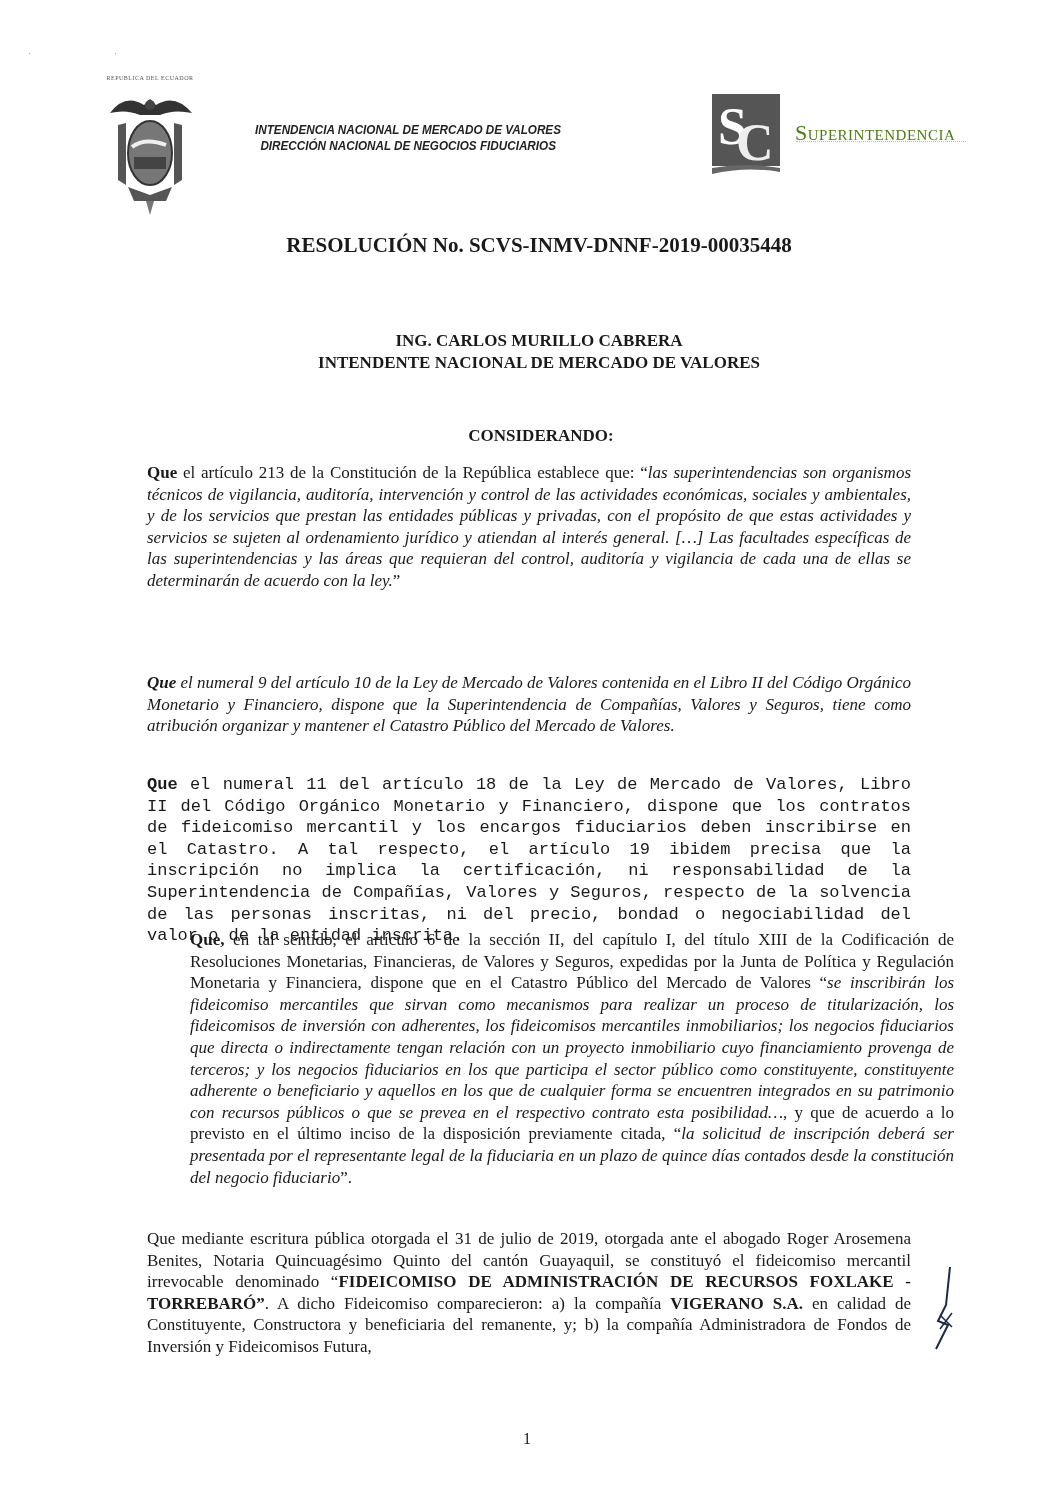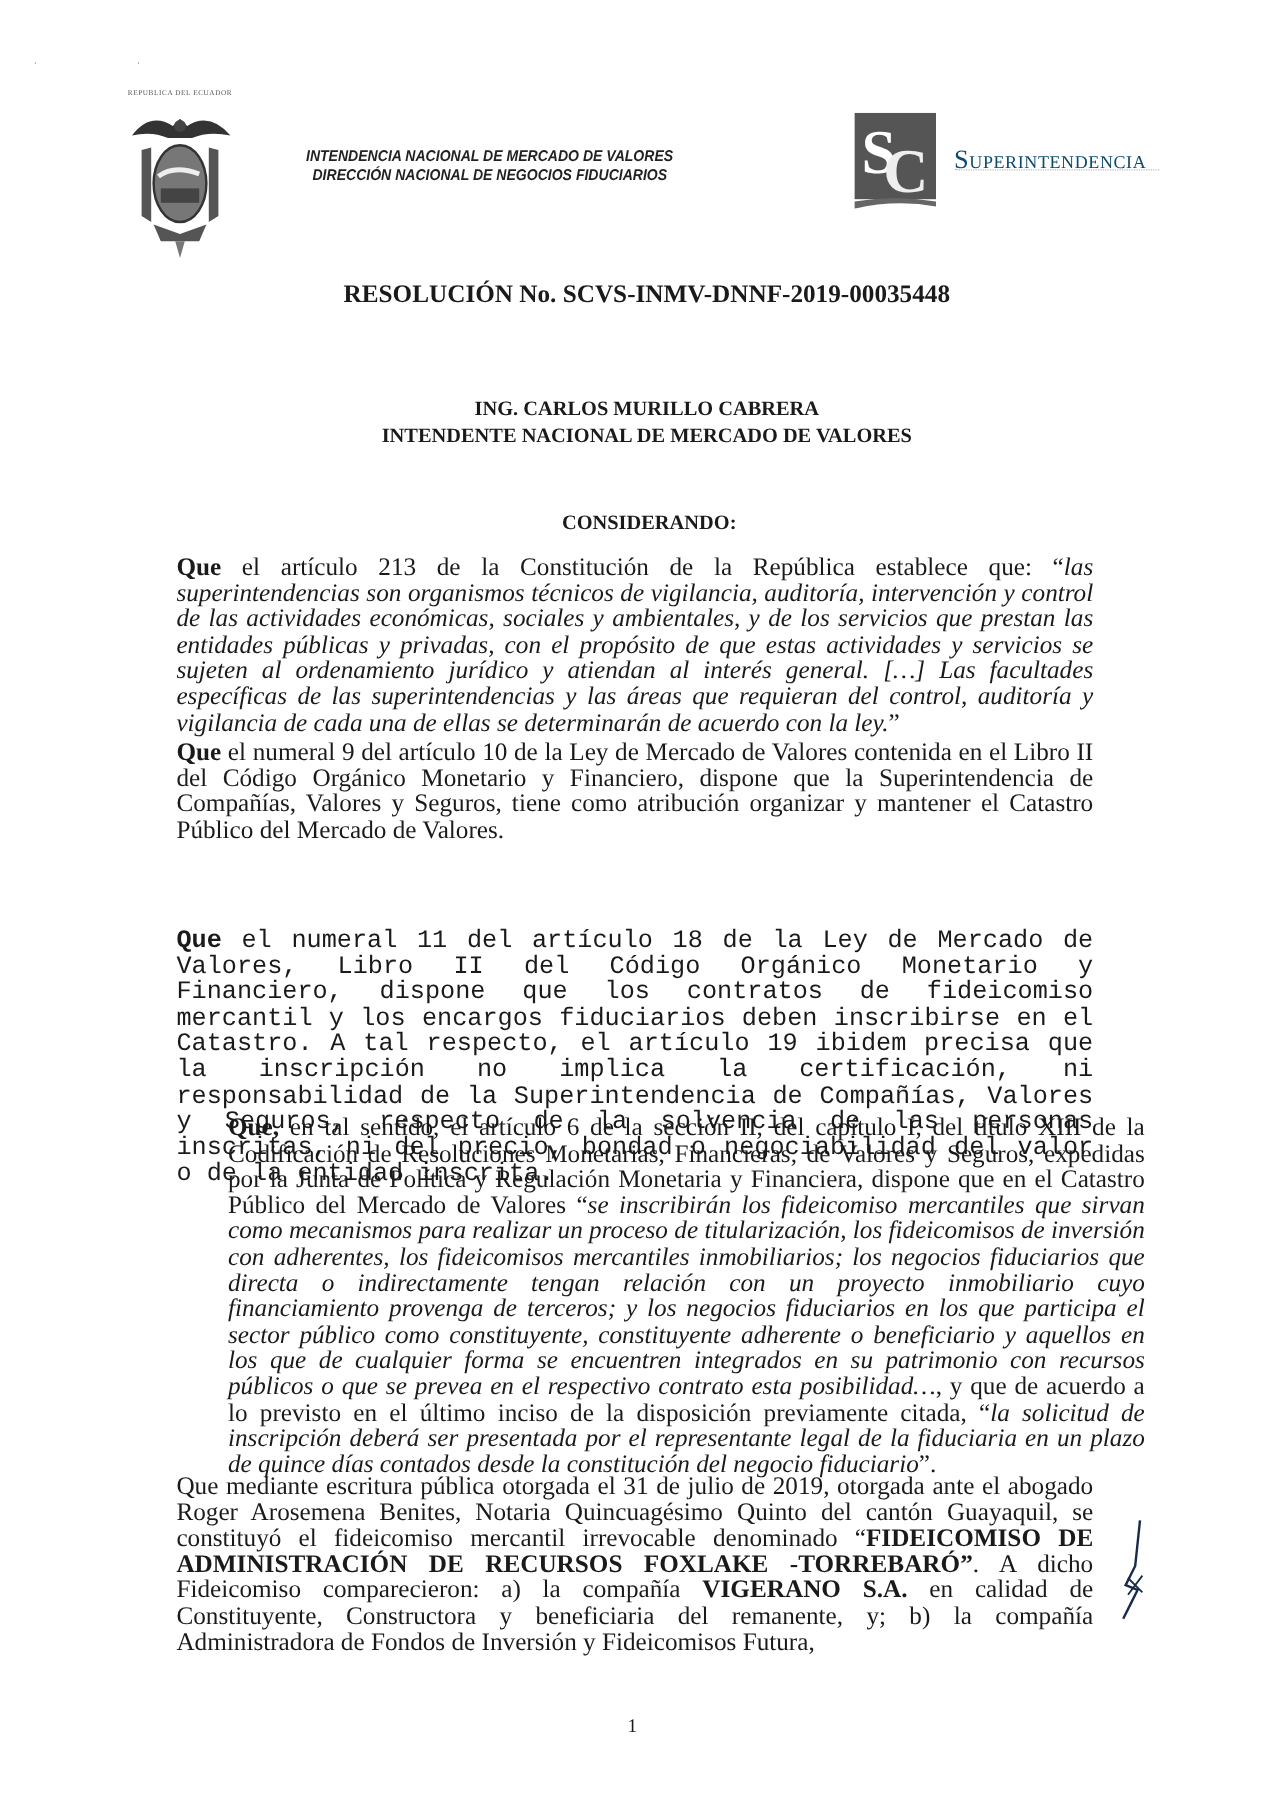--- a/index.html
+++ b/index.html
@@ -8,37 +8,37 @@
   .specks { position: absolute; left: 28px; top: 48px; font-size: 10px; color: #999; letter-spacing: 40px; }
   .coat { position: absolute; left: 100px; top: 75px; width: 100px; height: 140px; }
   .coat-cap { position: absolute; left: 0; top: 0; width: 100px; font-size: 6px; color: #555;
               text-align: center; letter-spacing: 0.5px; font-family: "Liberation Serif", serif; }
   .header-lines { position: absolute; left: 255px; top: 122px; width: 395px;
                   font-family: "Liberation Sans", sans-serif; font-weight: bold; font-style: italic;
                   font-size: 13px; line-height: 16px; color: #222; transform: scaleX(0.9); transform-origin: left top; }
   .header-lines div { white-space: nowrap; }
   .header-lines .l2 { padding-left: 6px; }
   .sc-logo { position: absolute; left: 712px; top: 94px; width: 68px; height: 80px; }
-  .sc-word { position: absolute; left: 795px; top: 120px; font-size: 15px; color: #0c4a6e;
+  .sc-word { position: absolute; left: 795px; top: 120px; font-size: 15px; color: #4d7c0f;
              letter-spacing: 0.5px; font-family: "Liberation Serif", serif; }
   .sc-word .big { font-size: 22px; }
   .sc-sub { position: absolute; left: 796px; top: 141px; width: 170px; height: 3px;
             border-top: 1px dotted #bbb; }
   .title { position: absolute; left: 0; width: 1058px; text-align: center; font-weight: bold; }
   .res-title { top: 233px; font-size: 21px; left: 10px; }
   .sign-name { top: 331px; font-size: 17px; left: 10px; }
   .sign-role { top: 353px; font-size: 17px; left: 10px; }
   .considerando { top: 426px; font-size: 17px; left: 12px; }
-  .body { position: absolute; left: 147px; width: 764px; font-size: 21px; line-height: 21.6px;
+  .body { position: absolute; left: 147px; width: 764px; font-size: 17px; line-height: 21.6px;
           text-align: justify; }
   .body p { margin: 0; }
   .body .lead { font-weight: bold; }
   .body em { font-style: italic; }
   .p1 { top: 462px; }
-  .p2 { top: 616px; }
+  .p2 { top: 672px; font-style: italic; }
   .p3 { top: 774px; font-family: Liberation Mono, monospace; }
   .p4 { top: 929px; margin-left: 43px; }
   .p5 { top: 1228px; }
   .sig-mark { position: absolute; left: 928px; top: 1265px; width: 30px; height: 85px; }
   .page-num { position: absolute; left: 523px; top: 1430px; font-size: 16px; }
 </style>
 </head>
 <body>
 
 <div class="specks">· ·</div>

